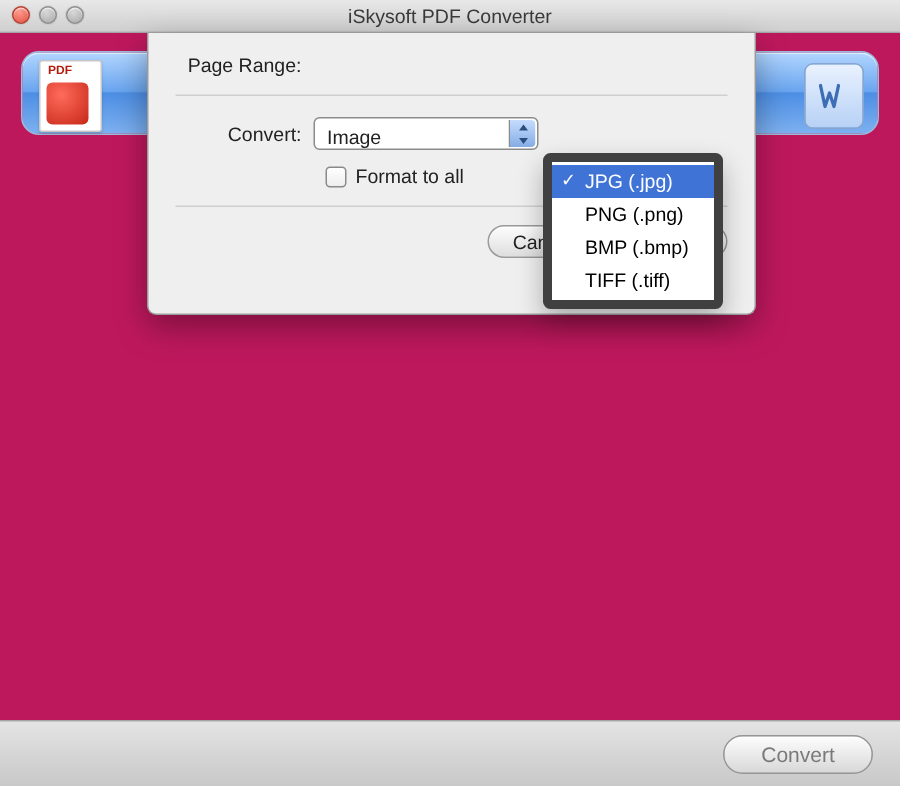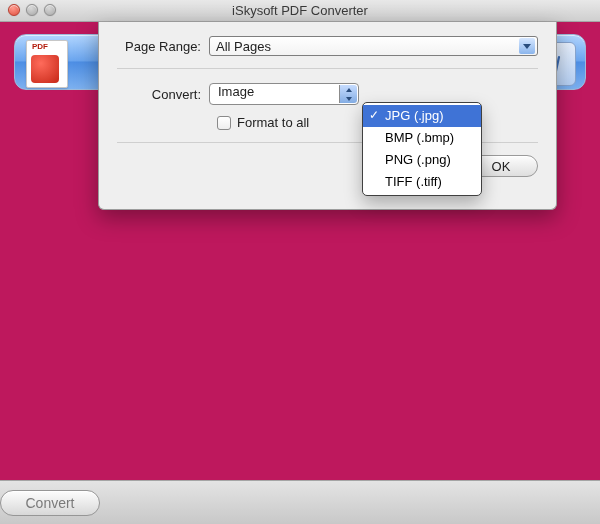--- a/index.html
+++ b/index.html
@@ -88,21 +88,21 @@
     border: 1px solid #88a5cf;
     border-radius: 6px;
     display: flex; align-items: center; justify-content: center;
   }
   .doc-badge svg { width: 24px; height: 24px; }
 
   
   .sheet {
     position: absolute;
     top: 0; left: 98px;
-    width: 459px;
+    width: 406px;
     height: 188px;
     background: #efefef;
     border: 1px solid #9c9c9c;
     border-top: none;
     border-radius: 0 0 6px 6px;
     box-shadow: 0 8px 22px rgba(0,0,0,.35);
     color: #222;
   }
   .row {
     display: flex;
@@ -142,21 +142,21 @@
     margin: 12px 18px 0 18px;
     height: 1px; background: #cfcfcf;
   }
 
   .format-combo {
     width: 150px; flex: none;
     height: 22px;
     background: #fff;
     border: 1px solid #8b8b8b;
     border-radius: 4px;
-    display: flex; align-items: flex-start;
+    display: flex; align-items: flex-end;
     padding: 0 22px 0 8px;
     position: relative;
   }
   .stepper {
     position: absolute; right: 1px; top: 1px; bottom: 1px;
     width: 18px;
     background: linear-gradient(#c6dcff, #84ade4);
     border-left: 1px solid #8b8b8b;
     border-radius: 0 3px 3px 0;
     display: flex; flex-direction: column;
@@ -197,21 +197,21 @@
     box-shadow: inset 0 1px 0 #fff;
   }
 
   
   .dropdown {
     position: absolute;
     top: 80px;
     left: 362px;
     width: 120px;
     background: #fff;
-    border: 1px solid #404040;
+    border: 6px solid #404040;
     border-radius: 5px;
     box-shadow: 0 8px 18px rgba(0,0,0,.28);
     padding: 2px 0;
     z-index: 50;
     font-size: 13px;
   }
   .dropdown-item {
     padding: 2px 10px 2px 22px;
     position: relative;
     line-height: 18px;
@@ -229,21 +229,21 @@
     font-size: 12px;
   }
 
   
   .bottombar {
     position: absolute;
     left: 0; right: 0; bottom: 0;
     height: 44px;
     background: linear-gradient(#e4e4e4, #c8c8c8);
     border-top: 1px solid #a5a5a5;
-    display:flex; align-items:center; 
+    display:flex; align-items:center; justify-content:flex-end;
     padding-right: 18px;
   }
   .convert-btn {
     min-width: 100px;
     height: 26px;
     border-radius: 13px;
     background: linear-gradient(#fdfdfd, #d8d8d8);
     border: 1px solid #969696;
     color: #7a7a7a;
     font-size: 14px;
@@ -273,24 +273,20 @@
   <div class="doc-badge">
     <svg viewBox="0 0 24 24">
       <path d="M3 5 L6 19 L9 10 L12 19 L15 5" fill="none" stroke="#3d6db5" stroke-width="2.2" stroke-linejoin="round" stroke-linecap="round"></path>
     </svg>
   </div>
 
   <div class="sheet">
 
     <div class="row">
       <div class="row-label">Page Range:</div>
-      <div class="combo">
-        <span>All Pages</span>
-        <span class="arrow"></span>
-      </div>
     </div>
 
     <div class="hr"></div>
 
     <div class="row">
       <div class="row-label">Convert:</div>
       <div class="format-combo">
         <span>Image</span>
         <span class="stepper">
           <div class="up"></div>
@@ -314,24 +310,24 @@
         <span>OK</span>
       </div>
     </div>
   </div>
 
   <div class="dropdown">
     <div class="dropdown-item selected">
       <span>JPG (.jpg)</span>
     </div>
     <div class="dropdown-item">
+      <span>PNG (.png)</span>
+    </div>
+    <div class="dropdown-item">
       <span>BMP (.bmp)</span>
-    </div>
-    <div class="dropdown-item">
-      <span>PNG (.png)</span>
     </div>
     <div class="dropdown-item">
       <span>TIFF (.tiff)</span>
     </div>
   </div>
 
 </div>
 
 <div class="bottombar">
   <div class="convert-btn">

